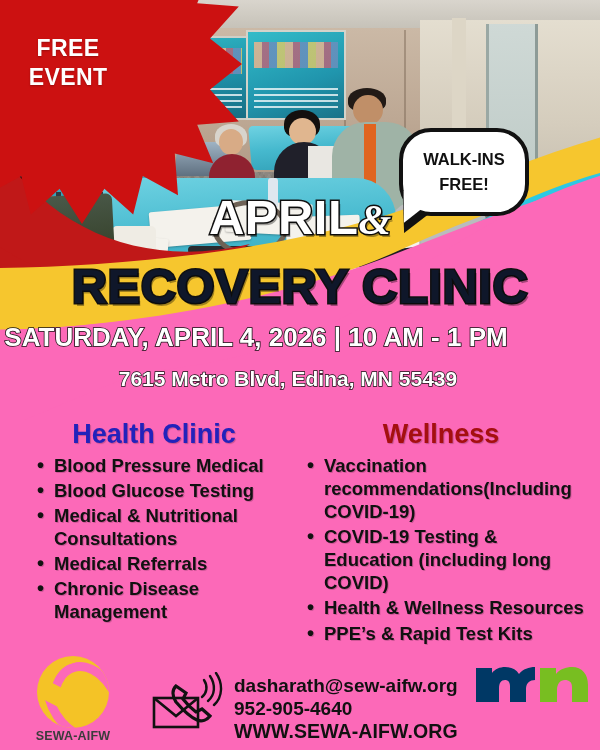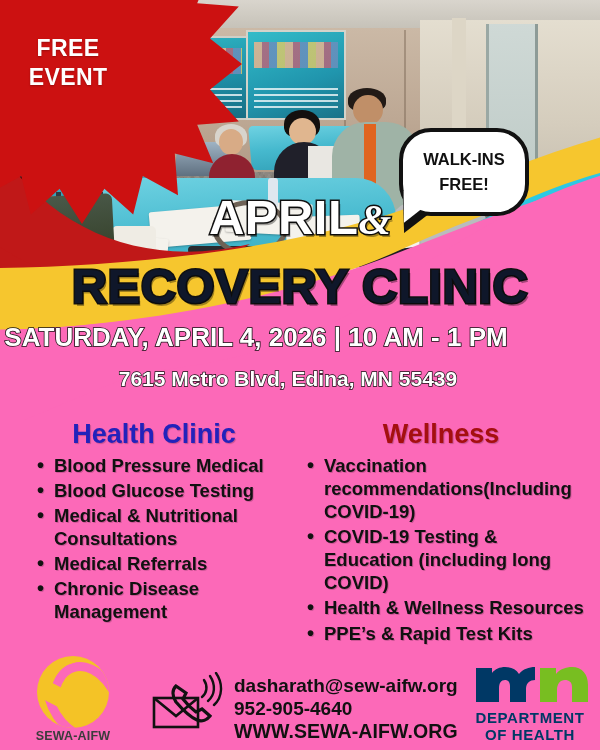--- a/index.html
+++ b/index.html
@@ -493,20 +493,16 @@
 
     <div class="mdh">
       <svg width="120" height="46" viewBox="0 0 120 46">
         <path d="M6,44 L6,10 L22,10 L22,15 C25,11 30,9 35,9 C41,9 46,11 49,16
                  C53,11 59,9 65,9 L65,22 C60,22 56,25 56,31 L56,44 L40,44 L40,28
                  C40,24 38,22 35,22 C31,22 29,25 29,30 L29,44 Z" fill="#003865"></path>
         <path d="M70,44 L70,10 L86,10 L86,16 C90,11 96,9 102,9 C112,9 118,16 118,27
                  L118,44 L102,44 L102,29 C102,24 99,22 95,22 C90,22 87,26 87,32
                  L87,44 Z" fill="#78BE21"></path>
       </svg>
-      <div class="mdh-text">
-        <div>DEPARTMENT</div>
-        <div>OF HEALTH</div>
-      </div>
     </div>
   </div>
 
 </div>
 
 </body></html>

